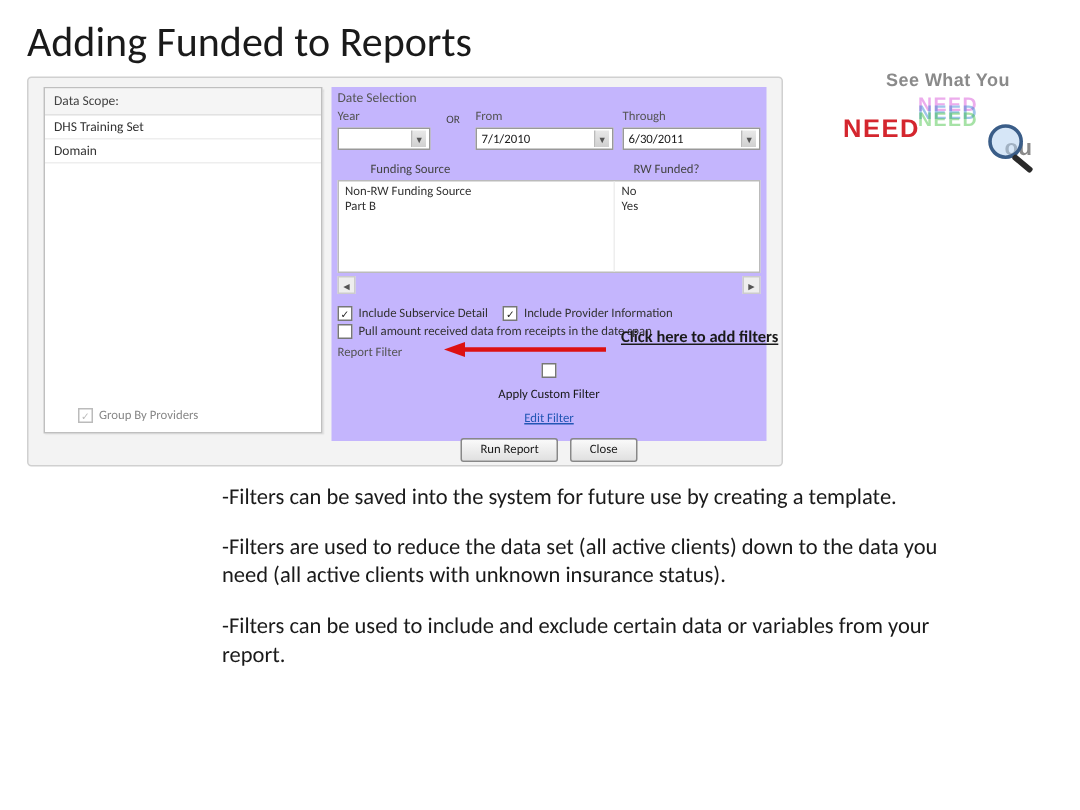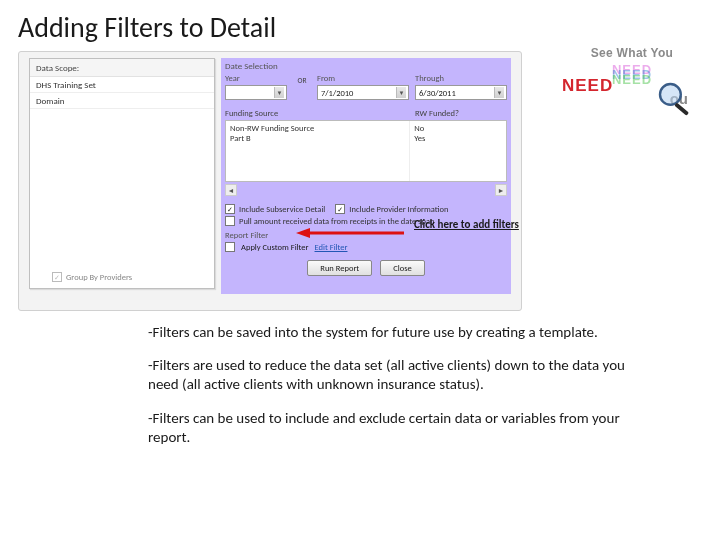--- a/index.html
+++ b/index.html
@@ -116,21 +116,21 @@
     font-weight: normal;
     color: #444;
     padding: 3px 0 1px;
     text-align: center;
   }
   .fund-headers {
     display: flex;
     gap: 6px;
     padding: 4px 4px 0;
   }
-  .fund-h-left { flex: 2; font-size: 8.5px; color: #444; }
+  .fund-h-left { flex: 2; font-size: 8.5px; color: #444; margin-left: 22px; }
   .fund-h-right { flex: 1; font-size: 8.5px; color: #444; }
   .fund-box {
     margin: 2px 4px 0;
     height: 62px;
     border: 1px solid #bbb;
     background: #fff;
     display: flex;
     font-size: 8.5px;
     color: #333;
   }
@@ -181,20 +181,21 @@
     color: #555;
     margin-top: 4px;
     padding: 0 4px;
   }
   .rf-row {
     display: flex;
     align-items: center;
     gap: 6px;
     padding: 2px 4px;
     font-size: 8.5px;
+    flex-direction: column;
   }
   .link {
     color: #2256b5;
     text-decoration: underline;
     cursor: pointer;
   }
   .btn-row {
     display: flex;
     gap: 8px;
     justify-content: center;
@@ -284,21 +285,21 @@
     left: 148px;
     width: 498px;
     font-size: 15px;
     line-height: 1.28;
   }
   .body-text p { margin: 0 0 14px; }
 </style>
 </head>
 <body>
 
-<div class="page-title">Adding Filters to Detail</div>
+<div class="page-title">Adding Funded to Reports</div>
 
 <div class="content-wrap">
 
   <div class="app-window">
 
     <div class="scope-panel">
       <div class="scope-title">Data Scope:</div>
       <div class="scope-list">
         <div class="scope-row">DHS Training Set</div>
         <div class="scope-row">Domain</div>

